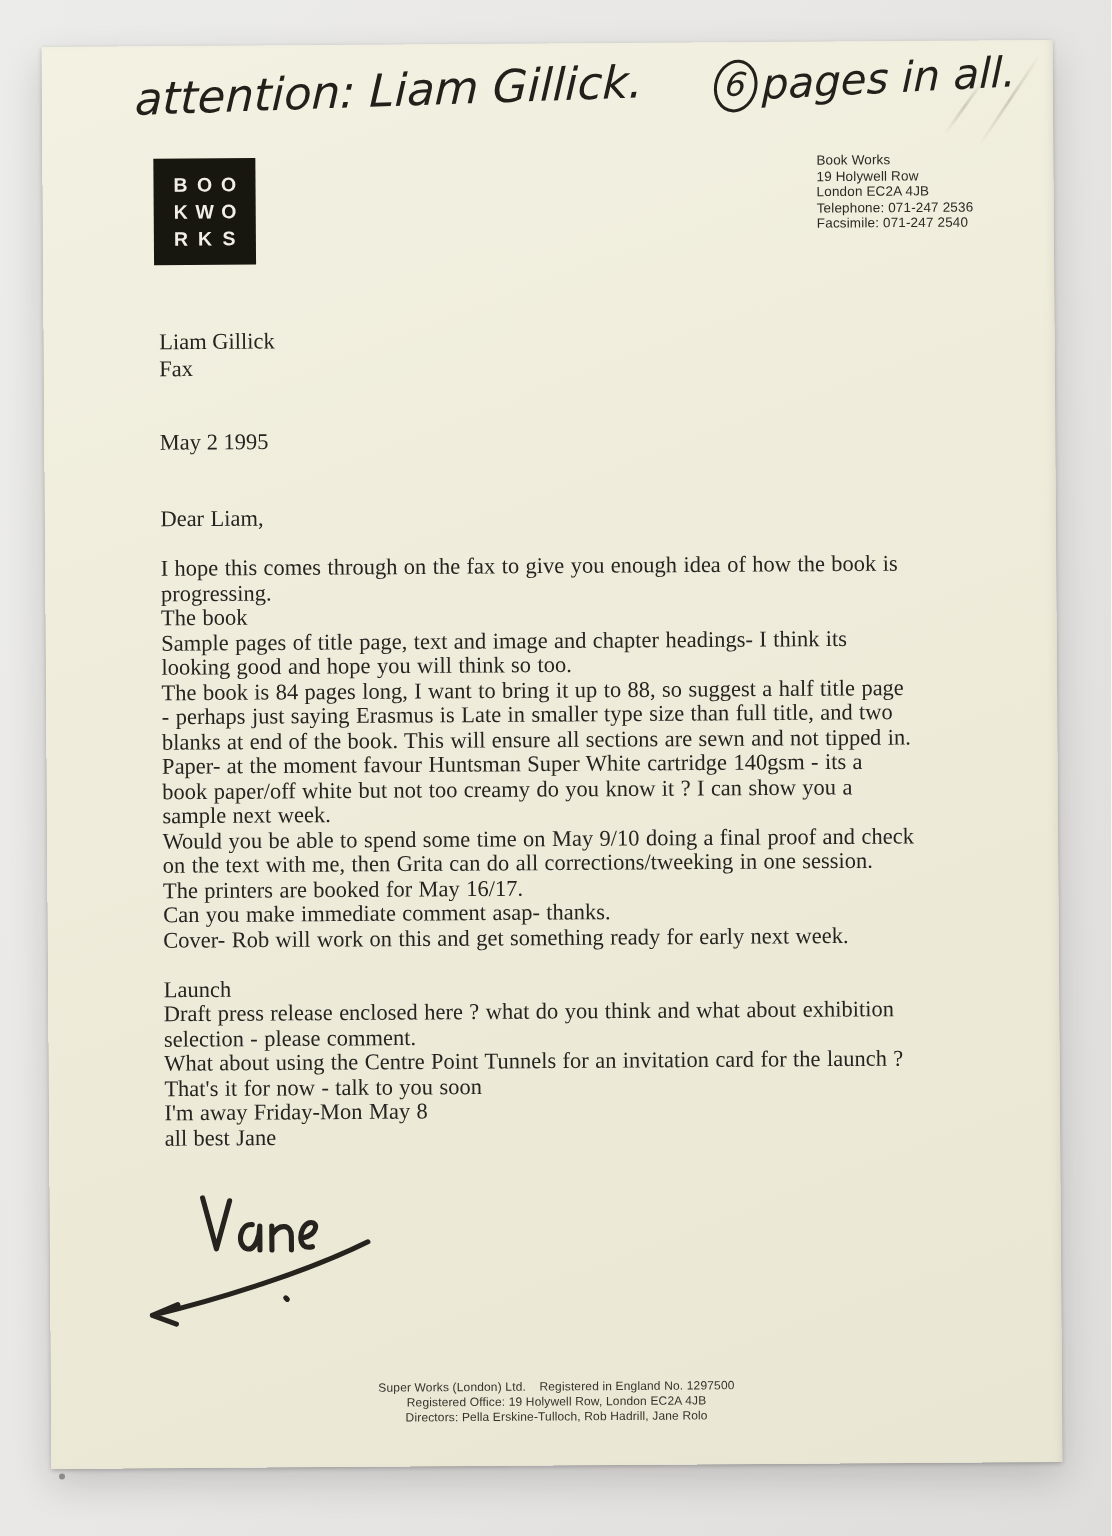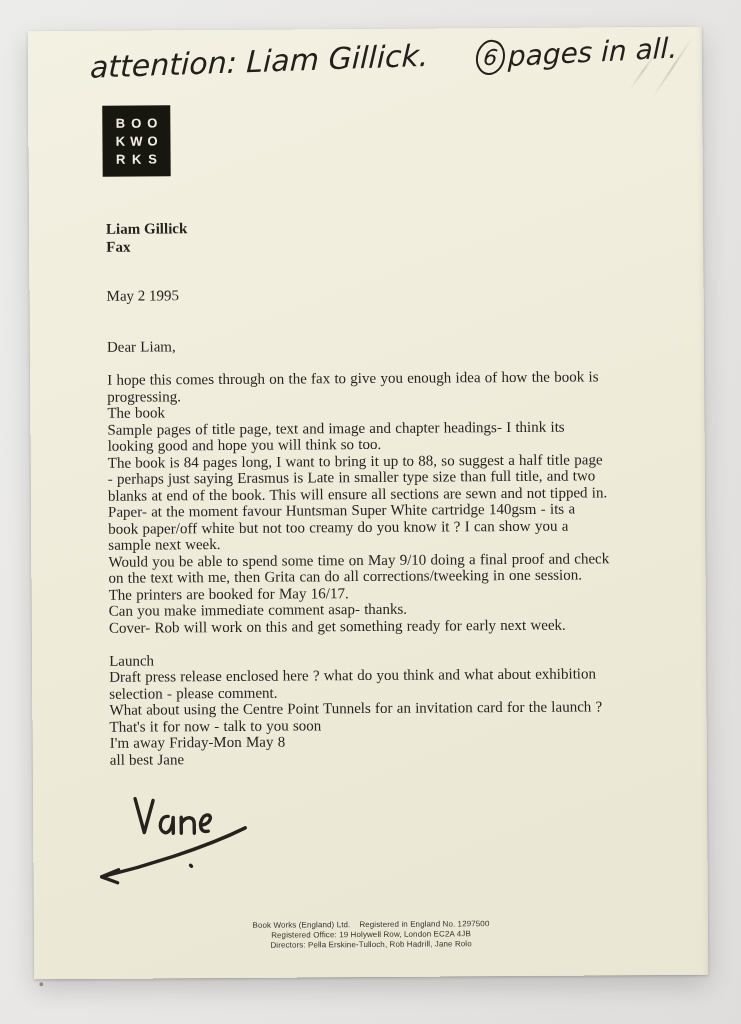--- a/index.html
+++ b/index.html
@@ -44,21 +44,21 @@
     display:flex;align-items:center;justify-content:center;
     color:#f1efe5;font-family:"Liberation Sans",sans-serif;
     font-weight:bold;font-size:13px;line-height:1;
   }
   .address{
     position:absolute;left:516px;top:74px;
     font-family:"Liberation Sans",sans-serif;font-size:9px;line-height:10.5px;
     color:#2c2a23;letter-spacing:.1px;
   }
   
-  .recipient{position:absolute;left:77px;top:189px;font-size:15px;line-height:18px;color:#26241f;font-weight:bold;}
+  .recipient{position:absolute;left:77px;top:189px;font-size:15px;line-height:18px;color:#26241f;}
   .date{position:absolute;left:77px;top:257px;font-size:15px;color:#26241f;}
   .body-text{
     position:absolute;left:77px;top:308px;
     font-size:15px;line-height:16.5px;color:#262420;
     white-space:pre;word-spacing:.5px;
   }
   
   .signature{position:absolute;left:56px;top:760px;}
   .signature path{fill:none;stroke:#26231e;stroke-width:3.4;stroke-linecap:round;stroke-linejoin:round;}
   
@@ -91,20 +91,27 @@
       <span>O</span>
       <span>O</span>
       <span>K</span>
       <span>W</span>
       <span>O</span>
       <span>R</span>
       <span>K</span>
       <span>S</span>
     </div>
 
+    <div class="address">
+      <div>Book Works</div>
+      <div>19 Holywell Row</div>
+      <div>London EC2A 4JB</div>
+      <div>Telephone: 071-247 2536</div>
+      <div>Facsimile: 071-247 2540</div>
+    </div>
 
     <div class="recipient">
       <div>Liam Gillick</div>
       <div>Fax</div>
     </div>
 
     <div class="date">May 2 1995</div>
 
     <div class="body-text">Dear Liam,
 
@@ -138,21 +145,21 @@
       <path d="M 46 8 L 55 42 L 64 10"></path>
       <path d="M 79 26 C 71 25 68 39 75 42 C 81 44 84 33 84 27 L 84 43"></path>
       <path d="M 92 27 L 92 43 M 92 33 C 97 25 105 26 105 34 L 105 43"></path>
       <path d="M 113 35 C 122 33 124 24 117 25 C 110 27 108 44 119 41"></path>
       <path d="M 156 38 C 115 58 55 76 12 86 M 12 86 L 29 79 M 12 86 L 28 92"></path>
       <path d="M 101 75 L 102 76"></path>
     </svg>
 
     <div class="foot">
       <div class="foot-line1">
-        <span>Book Works (England) Ltd.</span>
+        <span>Super Works (London) Ltd.</span>
         <span>Registered in England No. 1297500</span>
       </div>
       <div>Registered Office: 19 Holywell Row, London EC2A 4JB</div>
       <div>Directors: Pella Erskine-Tulloch, Rob Hadrill, Jane Rolo</div>
     </div>
 
   </div>
 </div>
 
 </body></html>

